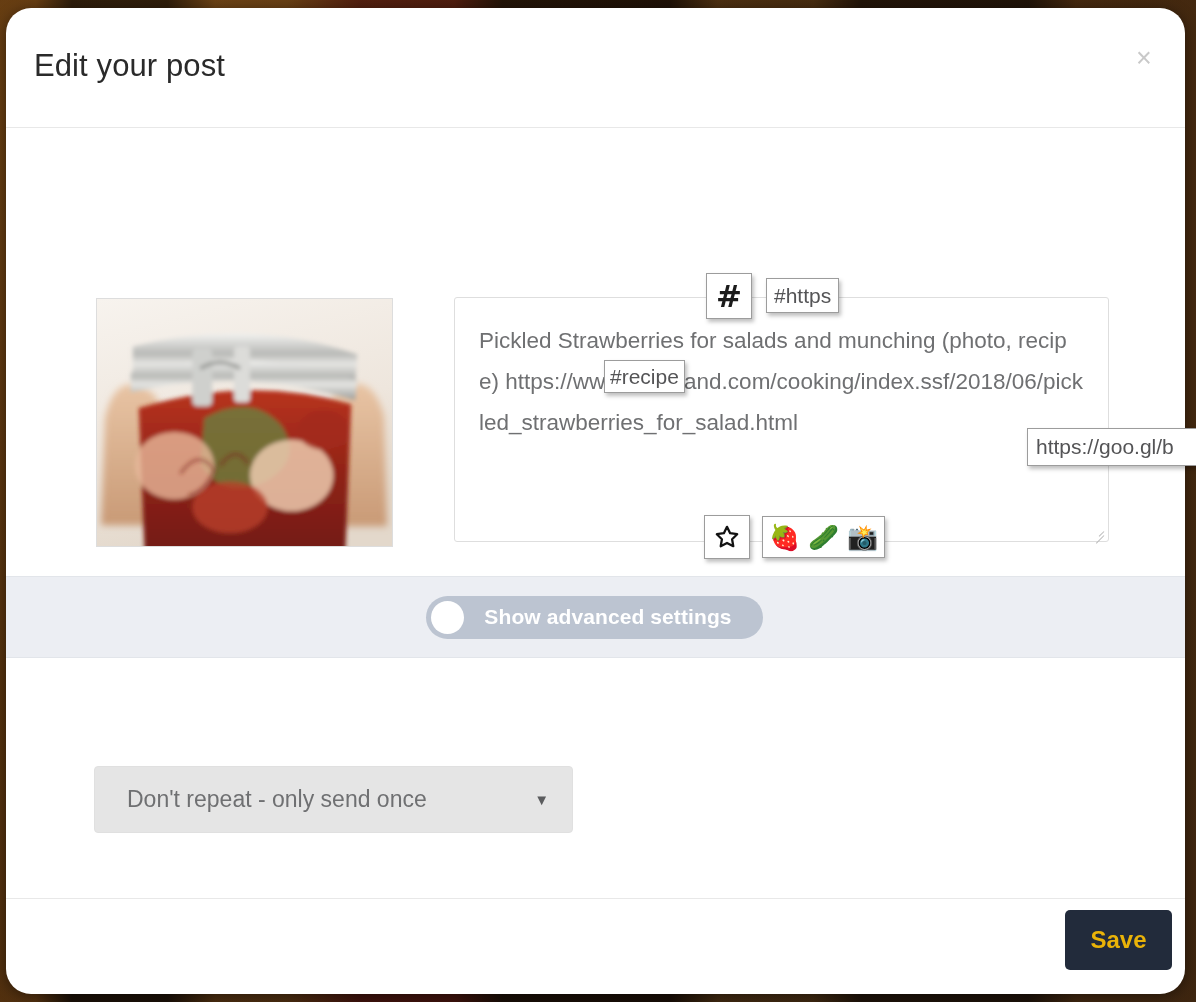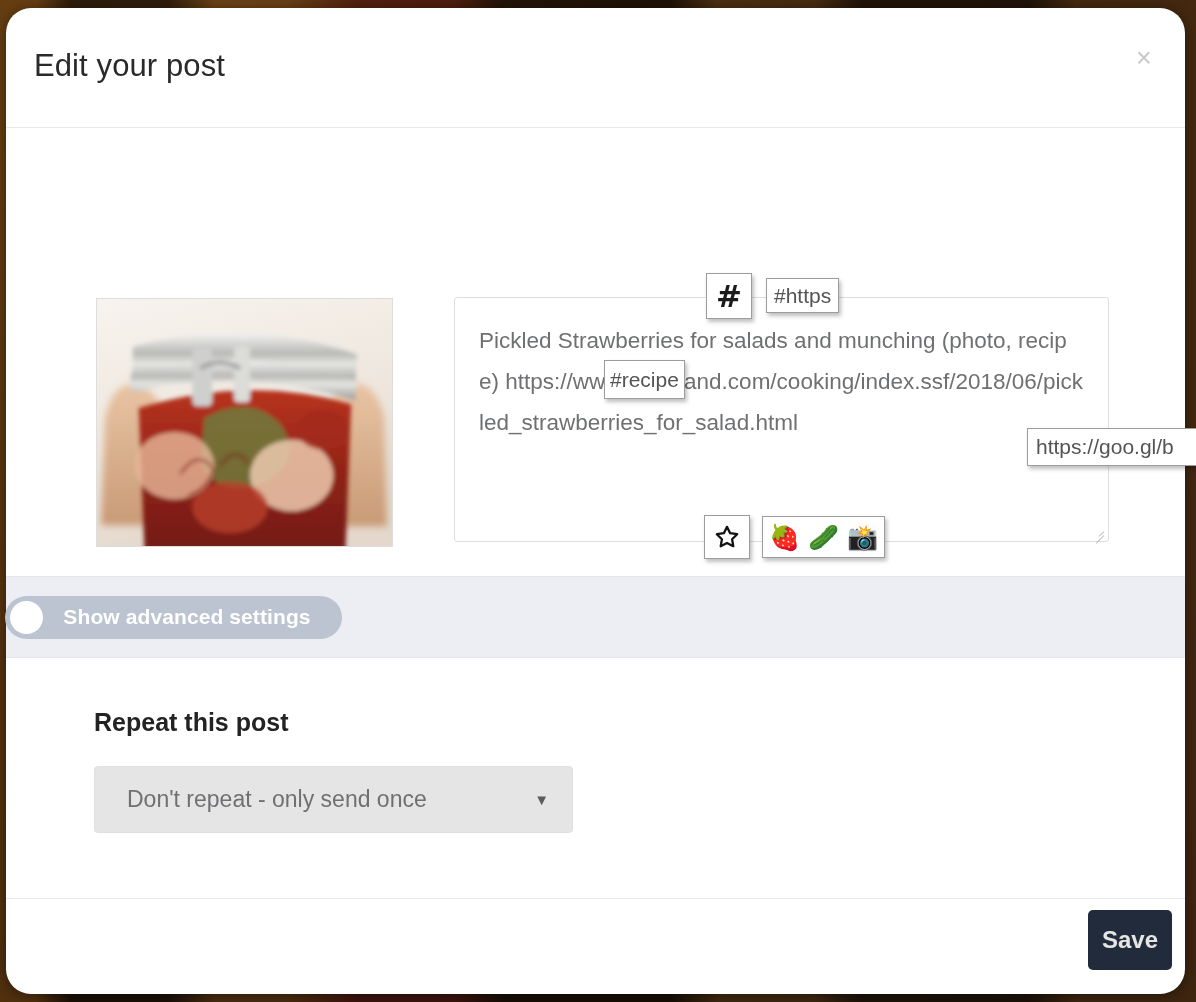--- a/index.html
+++ b/index.html
@@ -157,21 +157,21 @@
     align-items: center;
     justify-content: center;
     white-space: nowrap;
   }
   .chip-hashbox {
     left: 700px; top: 145px; width: 46px; height: 46px;
     font-size: 31px; font-weight: 700; color: #1b1b1b;
     font-family: "DejaVu Sans", sans-serif;
   }
   .chip-salads { left: 760px; top: 150px; height: 35px; padding: 0 7px; }
-  .chip-recipe { left: 598px; top: 232px; height: 39px; padding: 0 5px; }
+  .chip-recipe { left: 598px; top: 232px; height: 33px; padding: 0 5px; }
   .chip-goo {
     left: 1021px; top: 300px; height: 38px; padding: 0 8px;
     justify-content: flex-start; overflow: hidden; width: 176px;
   }
   .chip-starbox { left: 698px; top: 387px; width: 46px; height: 44px; }
   .chip-emoji {
     left: 756px; top: 388px; height: 42px; padding: 0 6px;
     gap: 8px;
   }
   .chip-emoji span { font-size: 25px; line-height: 1; }
@@ -211,21 +211,21 @@
 
   
   .adv-band {
     position: relative;
     height: 80px;
     background: #eceef3;
     border-top: 1px solid #e2e5ea;
     border-bottom: 1px solid #e2e5ea;
     display: flex;
     align-items: center;
-    justify-content: flex-start;
+    justify-content: center;
   }
   .adv-toggle {
     display: flex;
     align-items: center;
     width: 337px;
     height: 43px;
     border-radius: 22px;
     background: #bcc4d1;
     cursor: pointer;
     padding: 0 5px;
@@ -291,24 +291,24 @@
 
   
   .modal-footer {
     position: relative;
     height: 98px;
   }
   .save-btn {
     position: absolute;
     right: 13px;
     top: 11px;
-    width: 84px;
+    width: 107px;
     height: 60px;
     background: #222b3b;
-    color: #e5e5e5;
+    color: #eab308;
     border: none;
     border-radius: 5px;
     font-size: 24px;
     font-weight: 700;
     font-family: "Liberation Sans", sans-serif;
     cursor: pointer;
   }
 </style>
 </head>
 <body>
@@ -435,21 +435,20 @@
   </div>
 
   <div class="adv-band">
     <div class="adv-toggle">
       <div class="adv-knob"></div>
       <div class="adv-label">Show advanced settings</div>
     </div>
   </div>
 
   <div class="repeat-section">
-    <div class="repeat-title">Repeat this post</div>
     <div class="repeat-select">
       <div class="sel-value">Don't repeat - only send once</div>
       <div class="caret">▼</div>
     </div>
   </div>
 
   <div class="modal-footer">
     <button class="save-btn">Save</button>
   </div>
 

